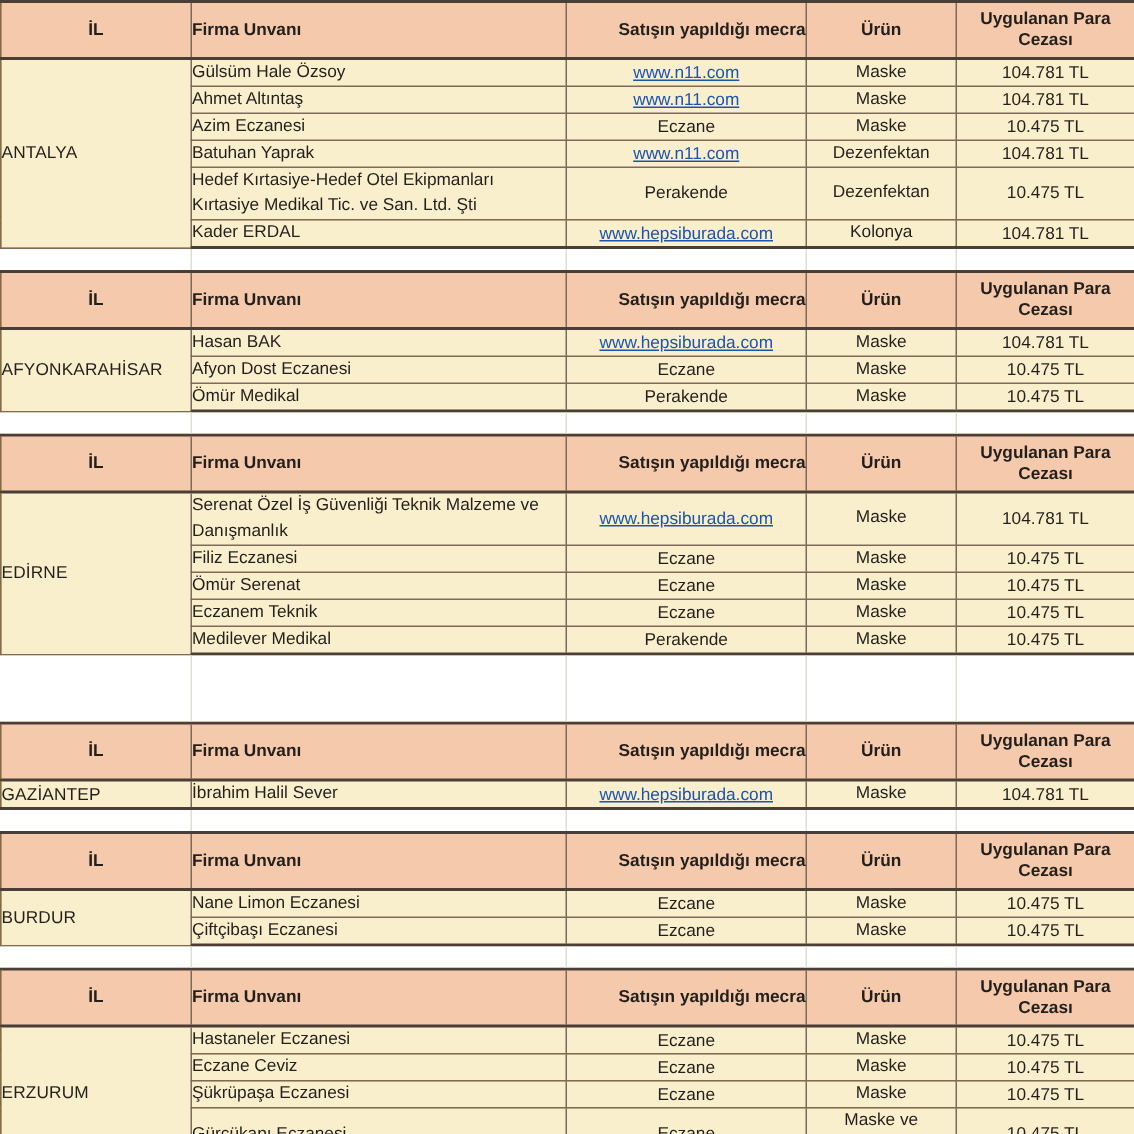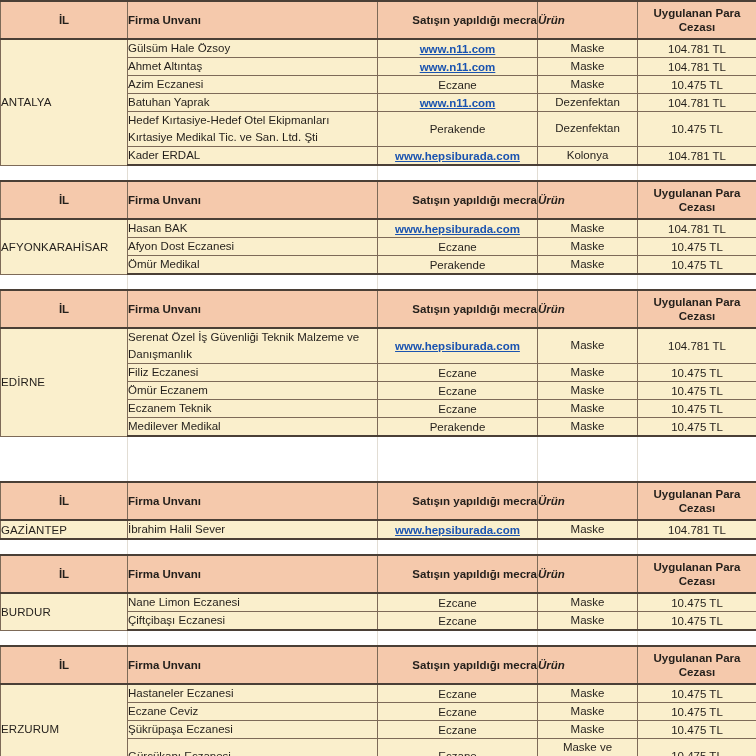--- a/index.html
+++ b/index.html
@@ -50,21 +50,21 @@
     font-weight: bold;
     font-size: 11.5px;
     height: 36px;
     line-height: 1.25;
     border-top: 2px solid #4a3f36;
     border-bottom: 2px solid #4a3f36;
   }
   th.h-il     { text-align: center; }
   th.h-firma  { text-align: left; padding-left: 5px; }
   th.h-mecra  { text-align: right; }
-  th.h-urun   { text-align: left; font-style: italic; }
+  th.h-urun   { text-align: center; }
   th.h-ceza   { text-align: center; }
 
   
   td.cell {
     height: 17px;
     font-size: 11.5px;
     background: #FAEFCC;
   }
   td.cell-tall { height: 34px; }
 
@@ -87,21 +87,20 @@
     text-align: center;
     border-right: 2px solid #4a3f36;
   }
 
   tr.last-row td { border-bottom: 2px solid #4a3f36; margin-top: 18px; }
 
   a.extlink {
     color: #1a53b0;
     text-decoration: underline;
     font-size: 11.5px;
-    font-weight: bold;
   }
 
   
   .gap {
     width: 756px;
     background: #ffffff;
     position: relative;
   }
   .gap .gridline {
     position: absolute;
@@ -257,21 +256,21 @@
           <td class="cell urun-cell cell-tall">Maske</td>
           <td class="cell ceza-cell cell-tall">104.781 TL</td>
         </tr>
         <tr>
           <td class="cell firma-cell">Filiz Eczanesi</td>
           <td class="cell mecra-cell">Eczane</td>
           <td class="cell urun-cell">Maske</td>
           <td class="cell ceza-cell">10.475 TL</td>
         </tr>
         <tr>
-          <td class="cell firma-cell">Ömür Eczanem</td>
+          <td class="cell firma-cell">Ömür Serenat</td>
           <td class="cell mecra-cell">Eczane</td>
           <td class="cell urun-cell">Maske</td>
           <td class="cell ceza-cell">10.475 TL</td>
         </tr>
         <tr>
           <td class="cell firma-cell">Eczanem Teknik</td>
           <td class="cell mecra-cell">Eczane</td>
           <td class="cell urun-cell">Maske</td>
           <td class="cell ceza-cell">10.475 TL</td>
         </tr>

